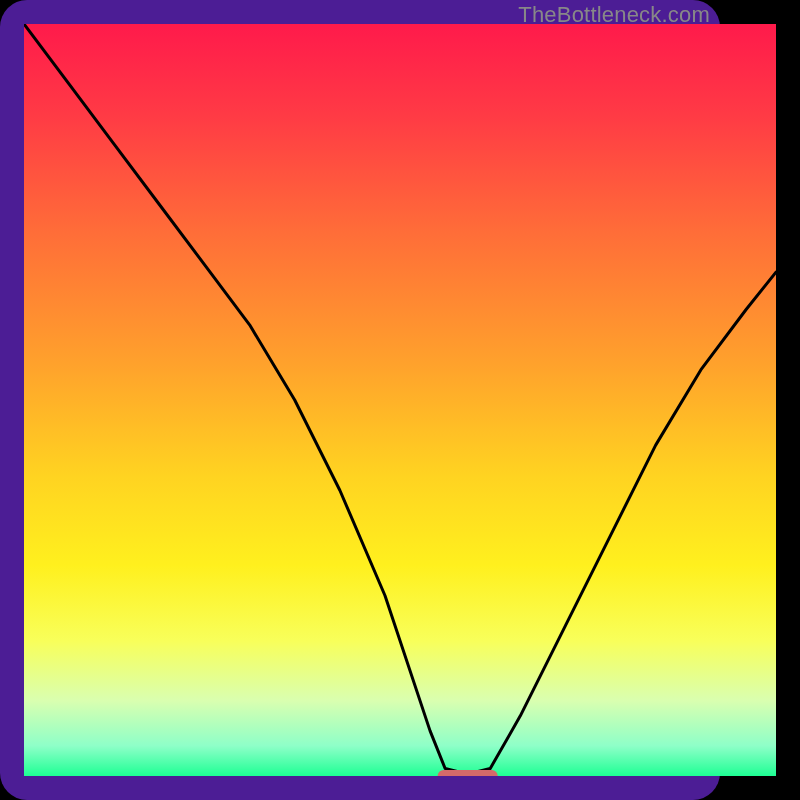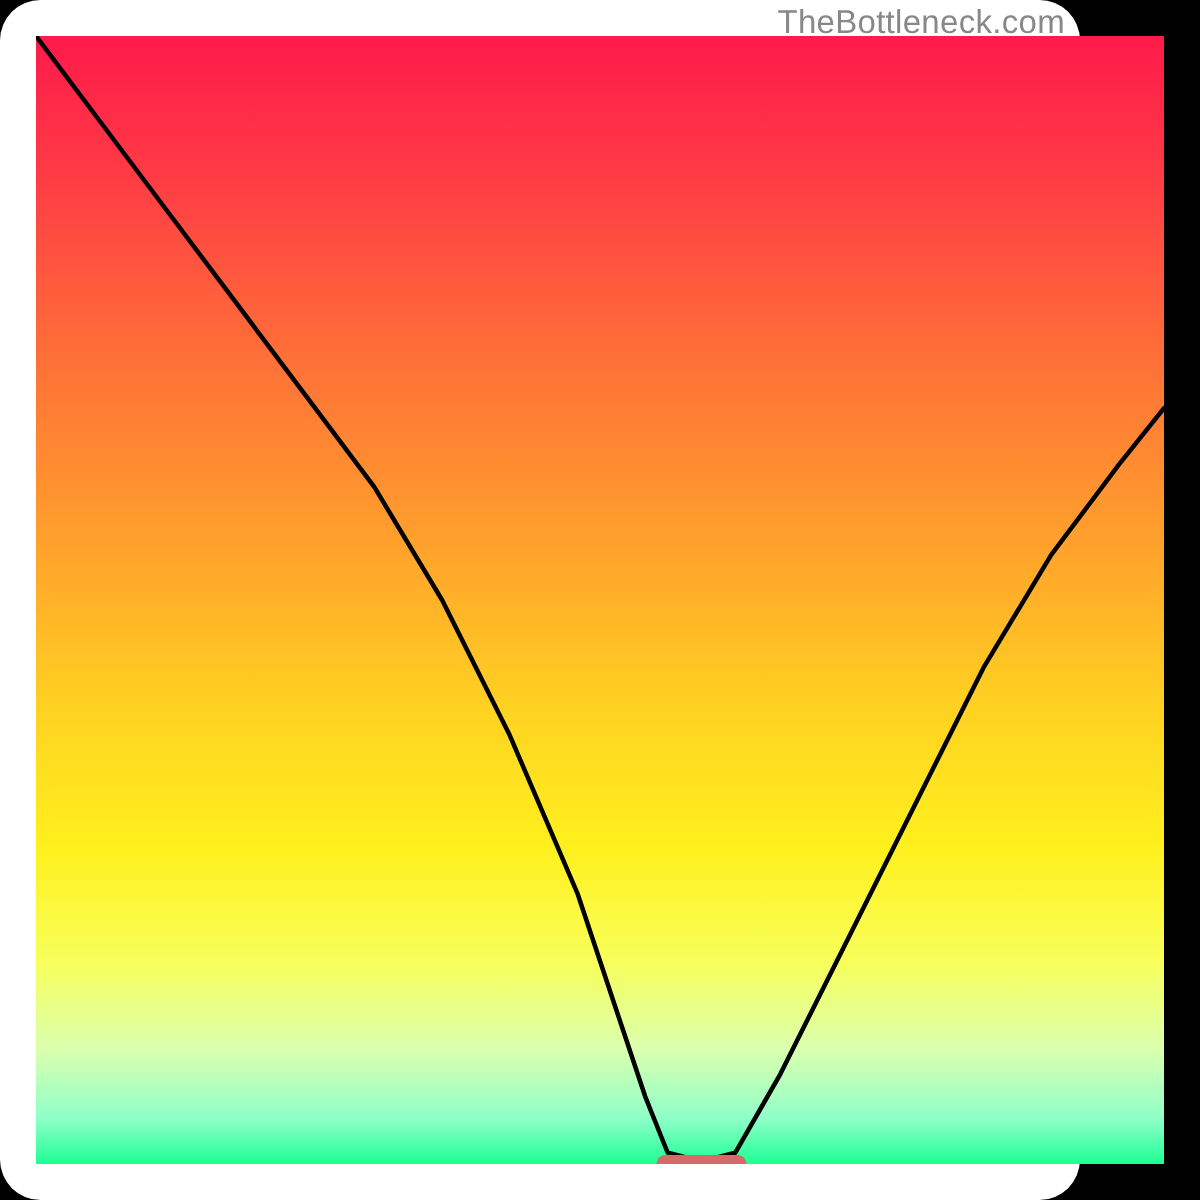--- a/index.html
+++ b/index.html
@@ -8,21 +8,21 @@
     width: 800px;
     height: 800px;
     overflow: hidden;
     background: #000;
     font-family: Arial, Helvetica, sans-serif;
   }
   .frame {
     position: relative;
     width: 720px;
     height: 800px;
-    background: #ffffff;
+    background: #4c1d95;
     border-radius: 27px;
   }
   .watermark {
     position: absolute;
     top: 2px;
     right: 10px;
     color: #888;
     font-size: 22px;
     font-weight: 500;
     z-index: 10;

